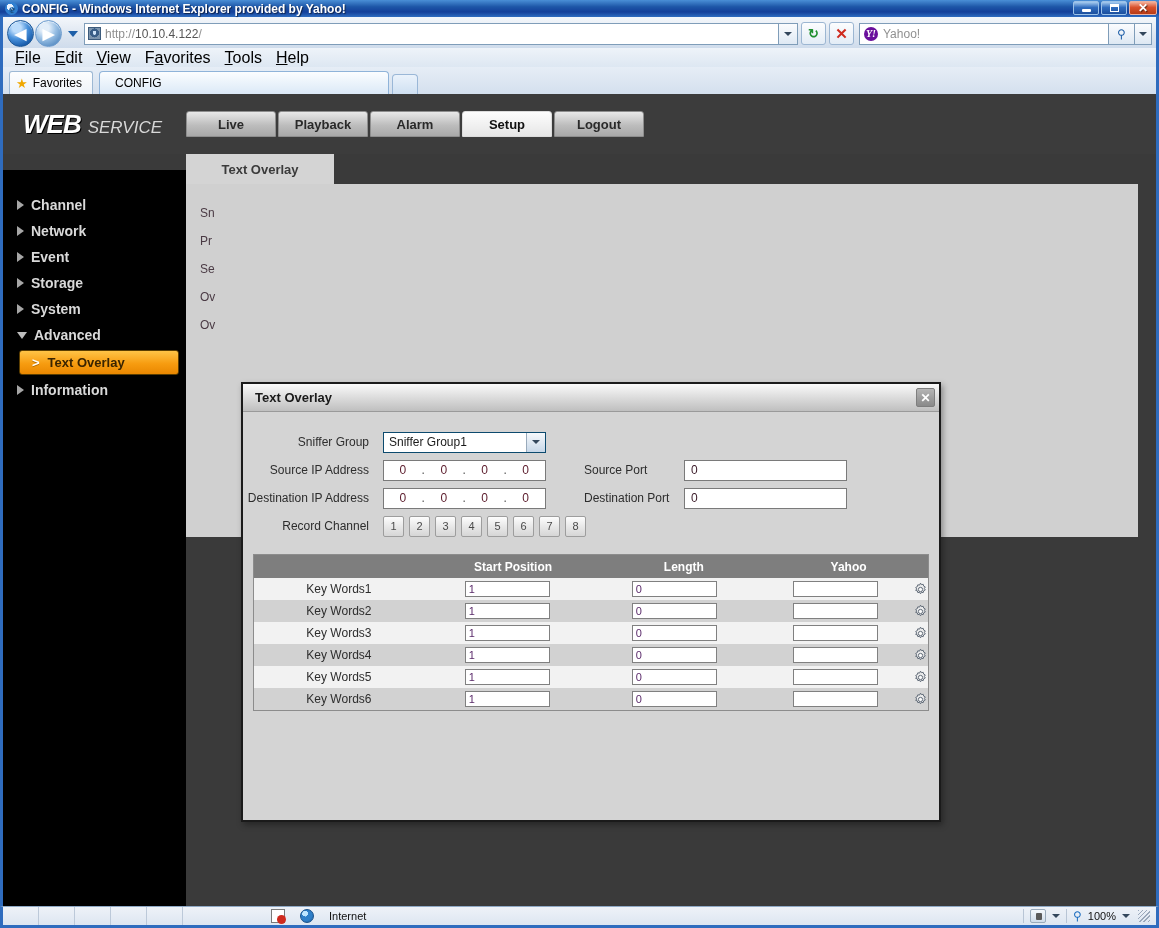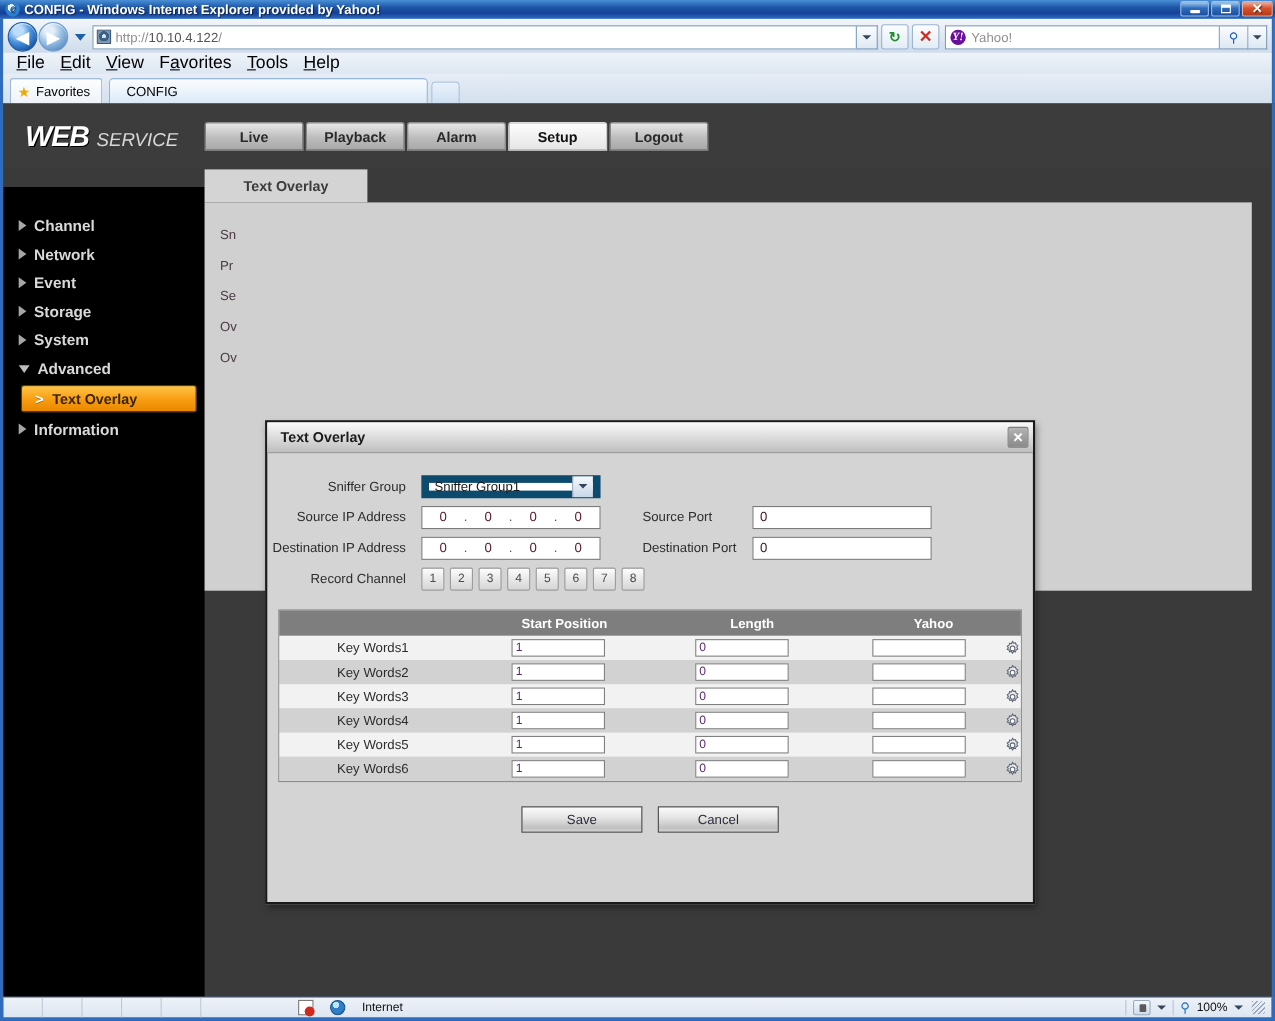--- a/index.html
+++ b/index.html
@@ -133,21 +133,21 @@
                padding:0 4px 0 12px;color:#1a1a1a;font-size:13px;font-weight:bold;
                background:linear-gradient(180deg,#fafafa,#dcdcdc 50%,#bfbfbf);
                border-bottom:1px solid #9a9a9a;}
   .modal-close{width:19px;height:19px;border-radius:2px;display:flex;align-items:center;justify-content:center;
                color:#fff;font-size:12px;font-weight:bold;
                background:linear-gradient(180deg,#b5b5b5,#9c9c9c 55%,#8a8a8a);border:1px solid #7e7e7e;}
 
   .form{position:relative;padding:16px 0 0 0;}
   .frow{display:flex;align-items:center;height:28px;margin-bottom:0;}
   .flabel{width:140px;text-align:right;padding-right:14px;font-size:12px;color:#2d2d2d;}
-  .sel{width:163px;height:21px;background:#fff;border:7px solid #0c4a6e;display:flex;align-items:center;
+  .sel{width:163px;height:21px;background:#fff;border:1px solid #0c4a6e;display:flex;align-items:center;
        padding:0 0 0 5px;font-size:12px;color:#1a1a1a;justify-content:space-between;}
   .sel-arrow{width:19px;height:19px;margin:0;display:flex;align-items:center;justify-content:center;
              background:linear-gradient(180deg,#f6f9fc,#c7d7e8);border-left:1px solid #9ab;}
   .ipbox{width:163px;height:21px;background:#fff;border:1px solid #7a7a7a;display:flex;align-items:center;
          justify-content:space-around;font-size:12px;color:#6a2030;letter-spacing:.5px;padding:0 8px;}
   .ipbox span{color:#5a1a2a;}
   .ipbox i{font-style:normal;color:#555;}
   .portbox{width:163px;height:21px;background:#fff;border:1px solid #7a7a7a;display:flex;align-items:center;
            padding-left:6px;font-size:12px;color:#3a1a28;}
   .rlabel{width:120px;text-align:left;font-size:12px;color:#2d2d2d;}
@@ -526,24 +526,20 @@
                 </div>
               <div class="c-act">
                   <span class="gear"><svg viewBox="0 0 16 16" width="15" height="15">
                       <path d="M8 1.2l1 1.6 1.9-.3.5 1.9 1.7.9-1 1.6 1 1.6-1.7.9-.5 1.9-1.9-.3-1 1.6-1-1.6-1.9.3-.5-1.9L2.9 9l1-1.6-1-1.6 1.7-.9.5-1.9 1.9.3z" fill="#ececec" stroke="#5a6472" stroke-width="1"></path>
                       <circle cx="8" cy="8" r="2.3" fill="#fbfbfb" stroke="#5a6472" stroke-width="1"></circle>
                     </svg></span>
                 </div>
             </div>
           </div>
 
-          <div class="btnrow">
-            <div class="btn">Save</div>
-            <div class="btn">Cancel</div>
-          </div>
 
         </div>
       </div>
 
     </div>
   </div>
 
   <div class="statusbar">
     <div class="sb-seg"></div>
     <div class="sb-seg"></div>

